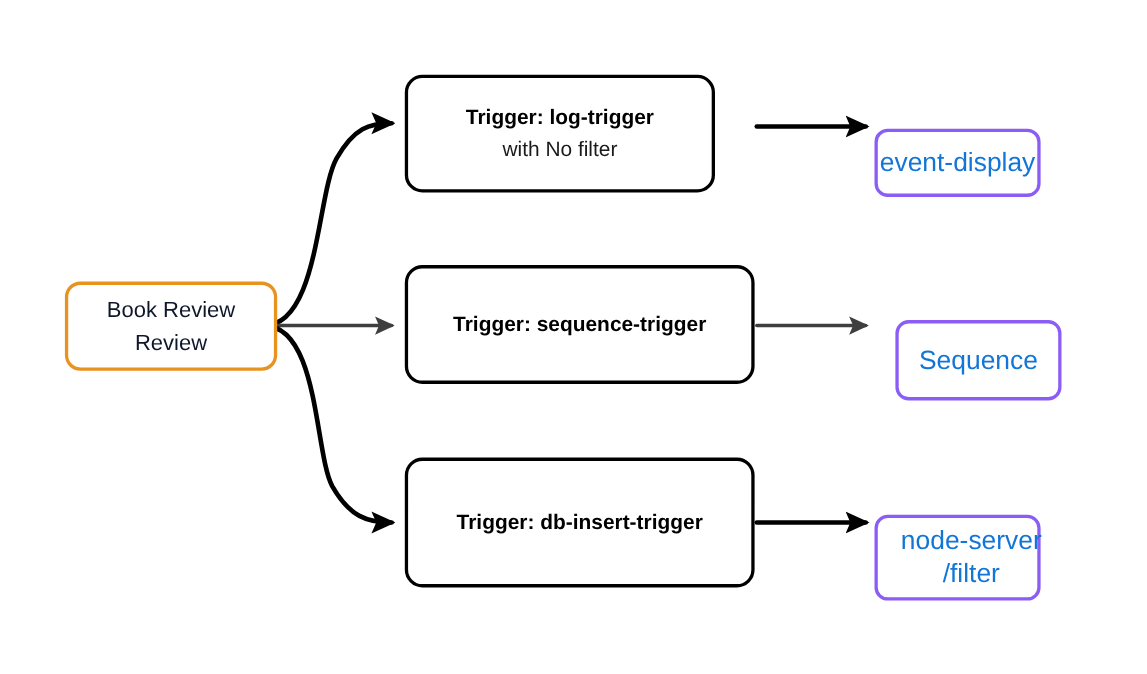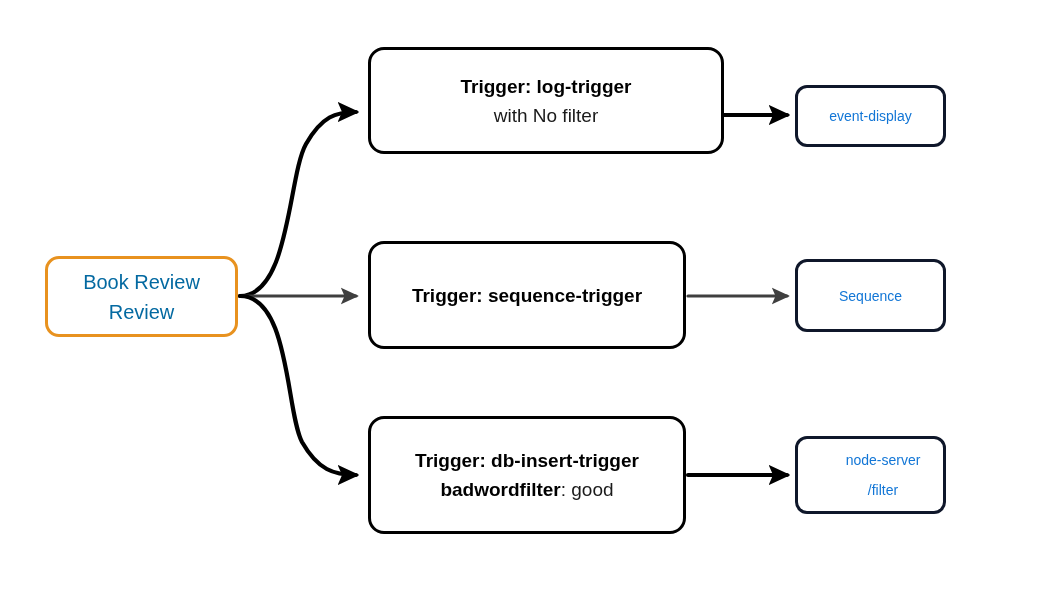--- a/index.html
+++ b/index.html
@@ -38,24 +38,25 @@
     justify-content: center;
     background: #ffffff;
     text-align: center;
     z-index: 2;
   }
 
   
   .node-source {
     border: 3px solid #e8921f;
     border-radius: 14px;
-    color: #0369a1;
+    color: #0f172a;
     font-size: 20px;
     line-height: 30px;
     font-weight: 400;
+    margin-left: 14px;
   }
 
   
   .node-trigger {
     border: 3.5px solid #000000;
     border-radius: 16px;
     color: #1a1a1a;
     font-size: 19px;
     line-height: 29px;
     font-weight: 400;
@@ -64,26 +65,27 @@
     white-space: nowrap;
   }
   .node-trigger .line.bold,
   .node-trigger .key {
     font-weight: 700;
     color: #000000;
   }
 
   
   .node-sink {
-    border: 3px solid #0f172a;
+    border: 3px solid #8b5cf6;
     border-radius: 12px;
     color: #1276d6;
-    font-size: 14px;
+    font-size: 24px;
     line-height: 30px;
     font-weight: 400;
+    margin-top: 32px;
   }
   .node-sink .line {
     white-space: nowrap;
   }
 </style>
 </head>
 <body>
 
 <div id="canvas">
 
@@ -108,39 +110,38 @@
     <path d="M 688 296 L 787 296" fill="none" stroke="#3f3f3f" stroke-width="3.2" stroke-linecap="round" marker-end="url(#arrow-gray)"></path>
 
     <path d="M 688 475 L 787 475" fill="none" stroke="#000000" stroke-width="4.2" stroke-linecap="round" marker-end="url(#arrow-black)"></path>
   </svg>
 
   <div class="node node-source" style="left:45px; top:256px; width:193px; height:81px;">
     <span class="line">Book Review</span>
     <span class="line">Review</span>
   </div>
 
-  <div class="node node-trigger" style="left:368px; top:47px; width:356px; height:107px;">
+  <div class="node node-trigger" style="left:368px; top:68px; width:282px; height:107px;">
     <span class="line bold">Trigger: log-trigger</span>
     <span class="line"><span>with No filter</span></span>
   </div>
 
   <div class="node node-trigger" style="left:368px; top:241px; width:318px; height:108px;">
     <span class="line bold">Trigger: sequence-trigger</span>
   </div>
 
   <div class="node node-trigger" style="left:368px; top:416px; width:318px; height:118px;">
     <span class="line bold">Trigger: db-insert-trigger</span>
-    <span class="line"><span class="key">badwordfilter</span><span>: good</span></span>
   </div>
 
   <div class="node node-sink" style="left:795px; top:85px; width:151px; height:62px;">
     <span class="line">event-display</span>
   </div>
 
-  <div class="node node-sink" style="left:795px; top:259px; width:151px; height:73px;">
+  <div class="node node-sink" style="left:814px; top:259px; width:151px; height:73px;">
     <span class="line">Sequence</span>
   </div>
 
   <div class="node node-sink" style="left:795px; top:436px; width:151px; height:78px;padding-left:25px;">
     <span class="line">node-server</span>
     <span class="line">/filter</span>
   </div>
 
 </div>
 

